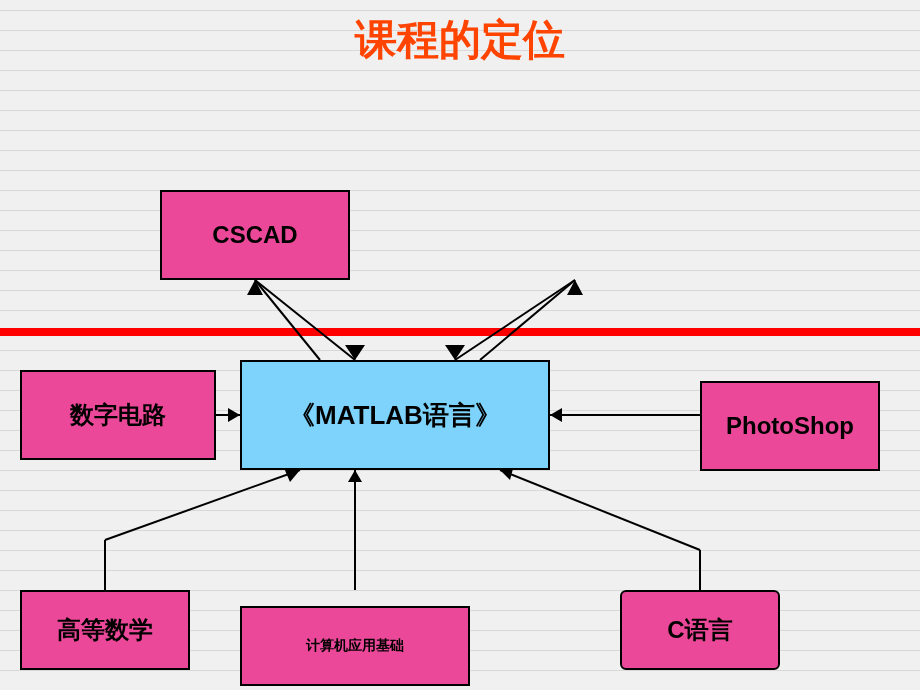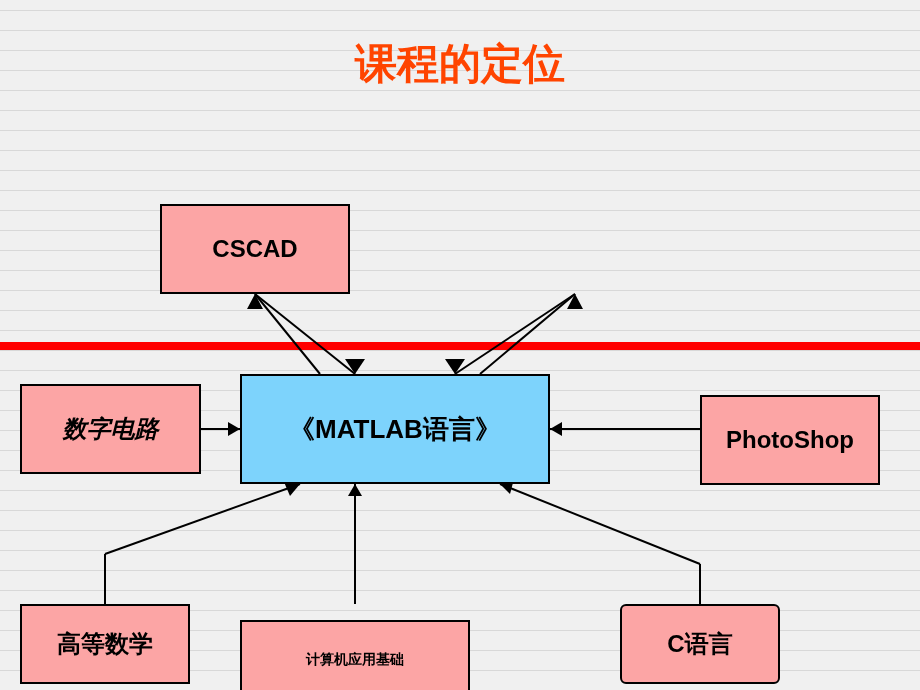--- a/index.html
+++ b/index.html
@@ -17,34 +17,34 @@
       font-family: "SimHei", "Microsoft YaHei", "STHeiti", sans-serif;
       position: relative;
       overflow: hidden;
     }
 
     .title {
       text-align: center;
       color: #ff4400;
       font-size: 42px;
       font-weight: bold;
-      padding-top: 36px;
-      margin-bottom: 32px;
+      padding-top: 12px;
+      margin-bottom: 42px;
     }
 
     .diagram {
       position: relative;
       width: 100%;
       height: 580px;
     }
 
     .box {
       position: absolute;
       border: 2.5px solid #000;
-      background: #fca5a5;
+      background: #ec4899;
       display: flex;
       align-items: center;
       justify-content: center;
       font-size: 24px;
       font-weight: bold;
     }
 
     .box-center {
       background: #7dd3fc;
       border: 2.5px solid #000;
@@ -109,21 +109,21 @@
     <line x1="700" y1="480" x2="700" y2="440" stroke="black" stroke-width="2"></line>
     <line x1="700" y1="440" x2="500" y2="360" stroke="black" stroke-width="2"></line>
     <polygon points="500,360 514,355 510,370" fill="black"></polygon>
   </svg>
 
   <div class="box" style="left:160px; top:80px; width:190px; height:90px;">
     <span>CSCAD</span>
   </div>
 
 
-  <div class="box" style="left:20px; top:260px; width:181px; height:90px;font-style:italic;">
+  <div class="box" style="left:20px; top:260px; width:196px; height:90px;">
     <span>数字电路</span>
   </div>
 
   <div class="box box-center" style="left:240px; top:250px; width:310px; height:110px; font-size:26px;">
     <span>《MATLAB语言》</span>
   </div>
 
   <div class="box" style="left:700px; top:271px; width:180px; height:90px;">
     <span>PhotoShop</span>
   </div>

